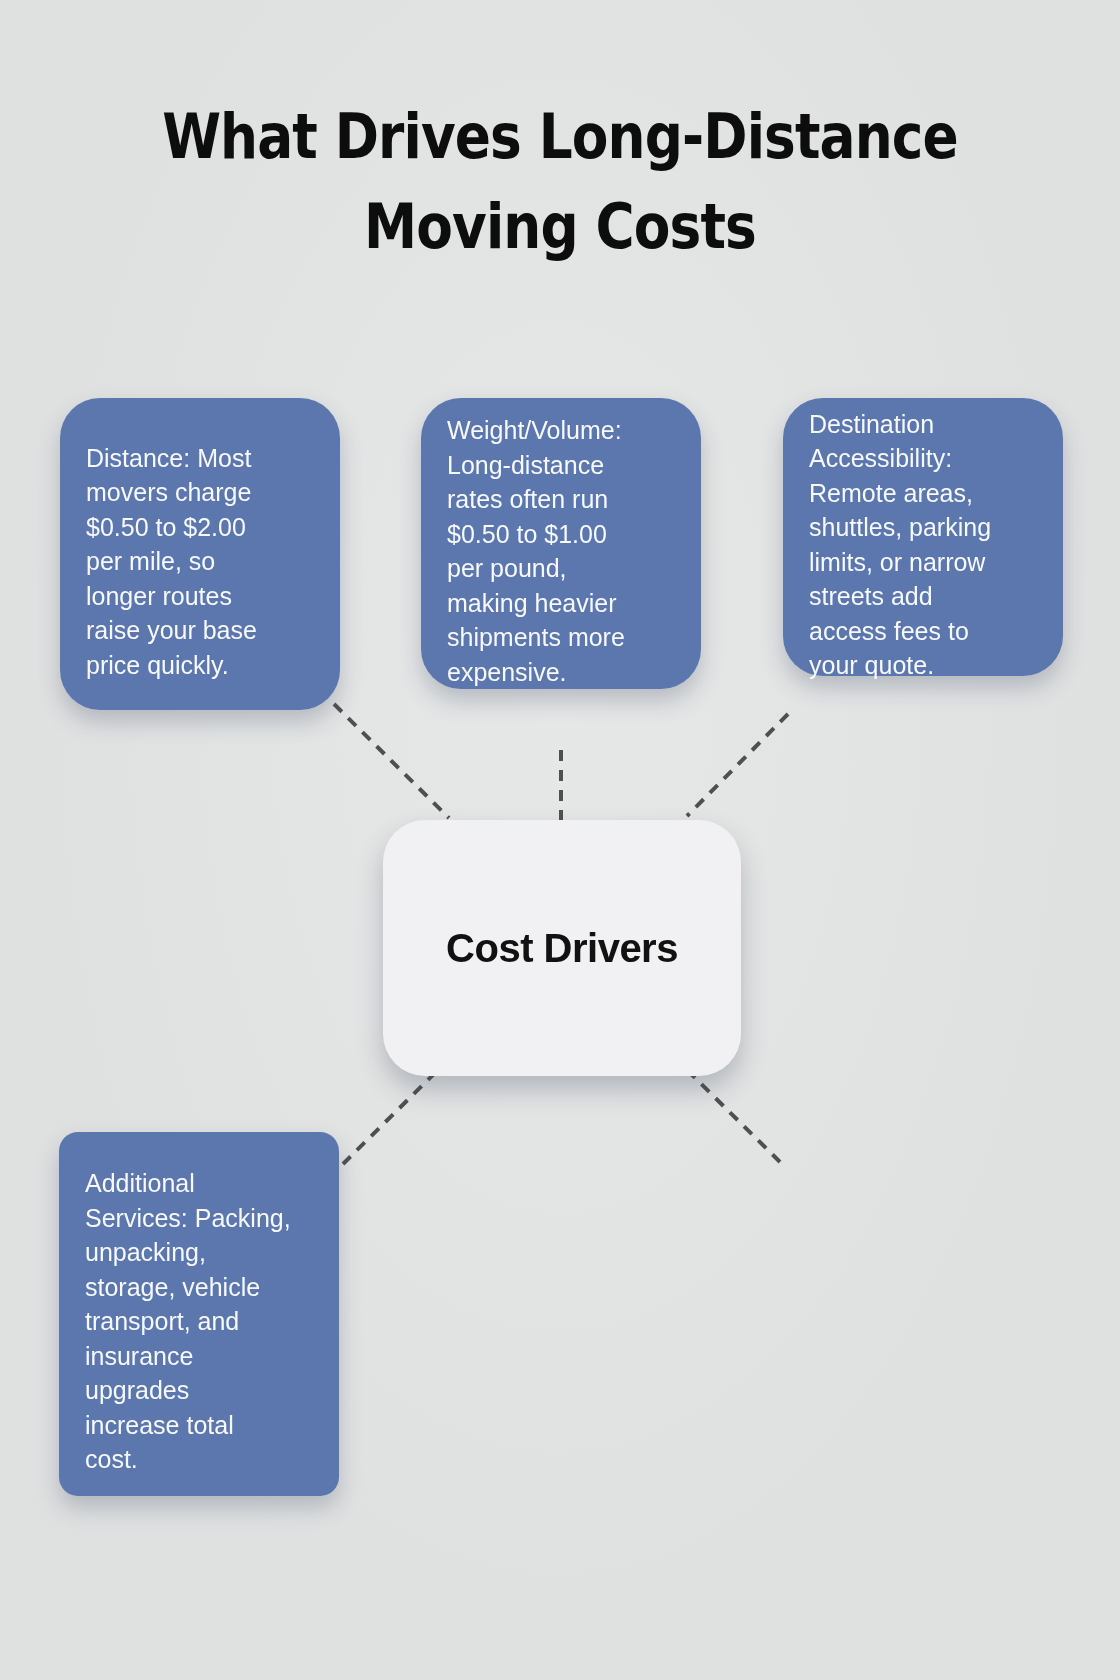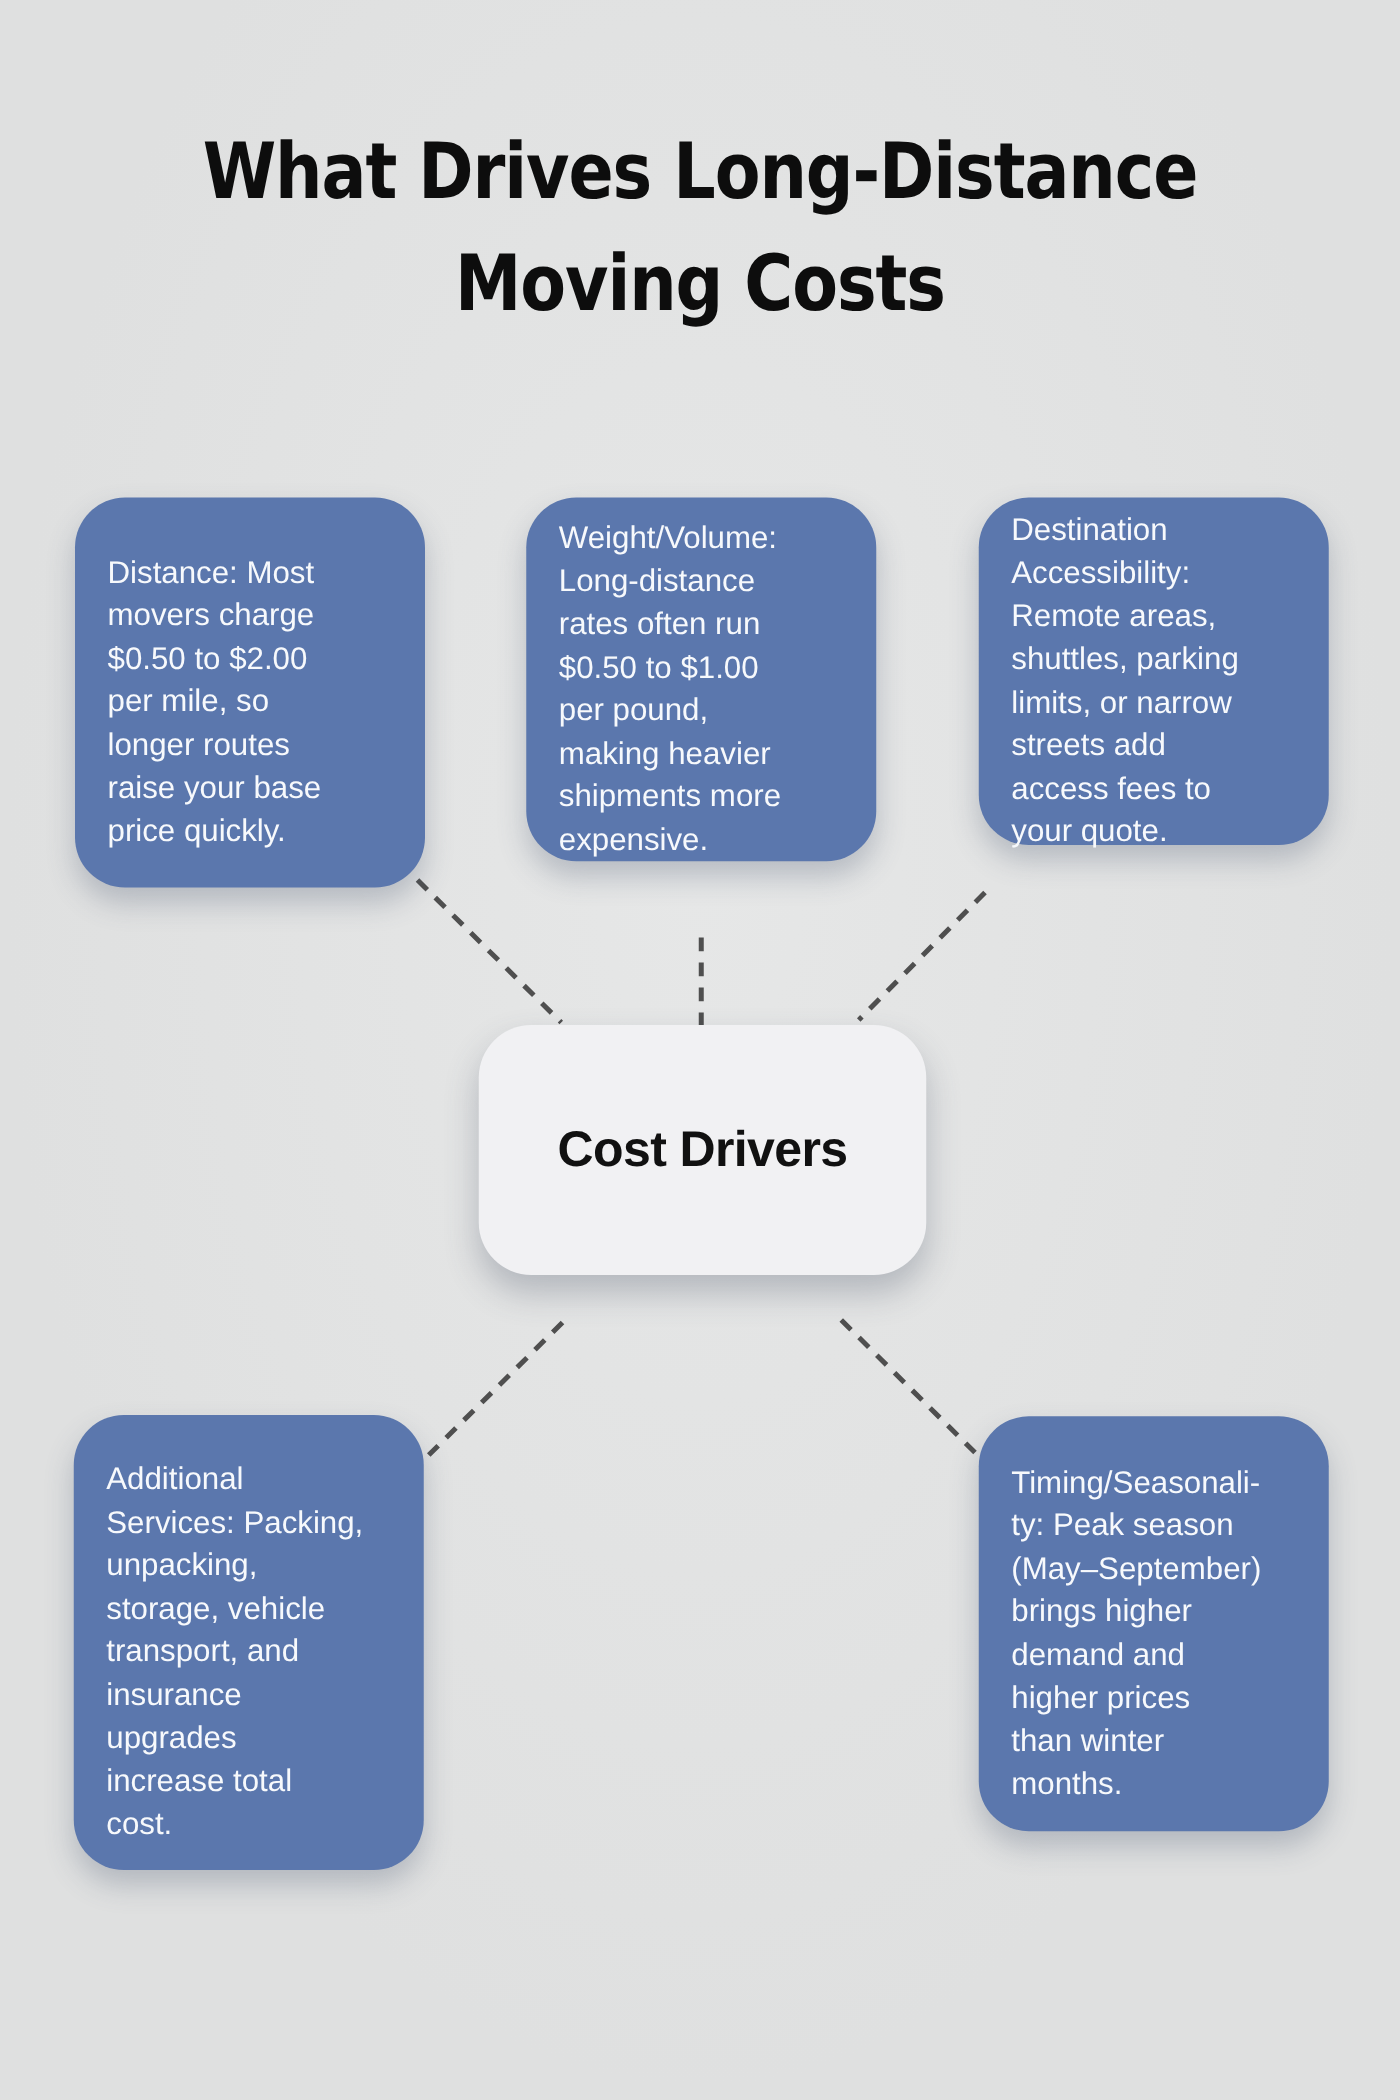--- a/index.html
+++ b/index.html
@@ -55,28 +55,28 @@
   }
   .factor-text {
     color: var(--node-text);
     font-size: 25px;
     line-height: 34.5px;
     white-space: pre-line;
   }
   .box-distance      { left: 60px;  top: 398px;  height: 312px; }
   .box-weight        { left: 421px; top: 398px;  height: 291px; }
   .box-destination   { left: 783px; top: 398px;  height: 278px; }
-  .box-additional    { left: 59px;  top: 1132px; height: 364px; }
+  .box-additional    { left: 59px;  top: 1132px; height: 364px; border-radius: 19px; }
   .box-timing        { left: 783px; top: 1133px; height: 332px; }
   .center-node {
     position: absolute;
     left: 383px;
     top: 820px;
     width: 358px;
-    height: 200px;
+    height: 256px;
     background: var(--center-fill);
     border-radius: 42px;
     box-shadow: 0 14px 26px rgba(70, 80, 100, 0.30);
     display: flex;
     align-items: center;
     justify-content: center;
     z-index: 1;
   }
   .center-label {
     color: var(--center-text);
@@ -144,24 +144,14 @@
 Services: Packing,
 unpacking,
 storage, vehicle
 transport, and
 insurance
 upgrades
 increase total
 cost.</div>
   </div>
 
-  <div class="factor-box box-timing">
-    <div class="factor-text">Timing/Seasonali-
-ty: Peak season
-(May–September)
-brings higher
-demand and
-higher prices
-than winter
-months.</div>
-  </div>
 
 </div>
 
 </body></html>

